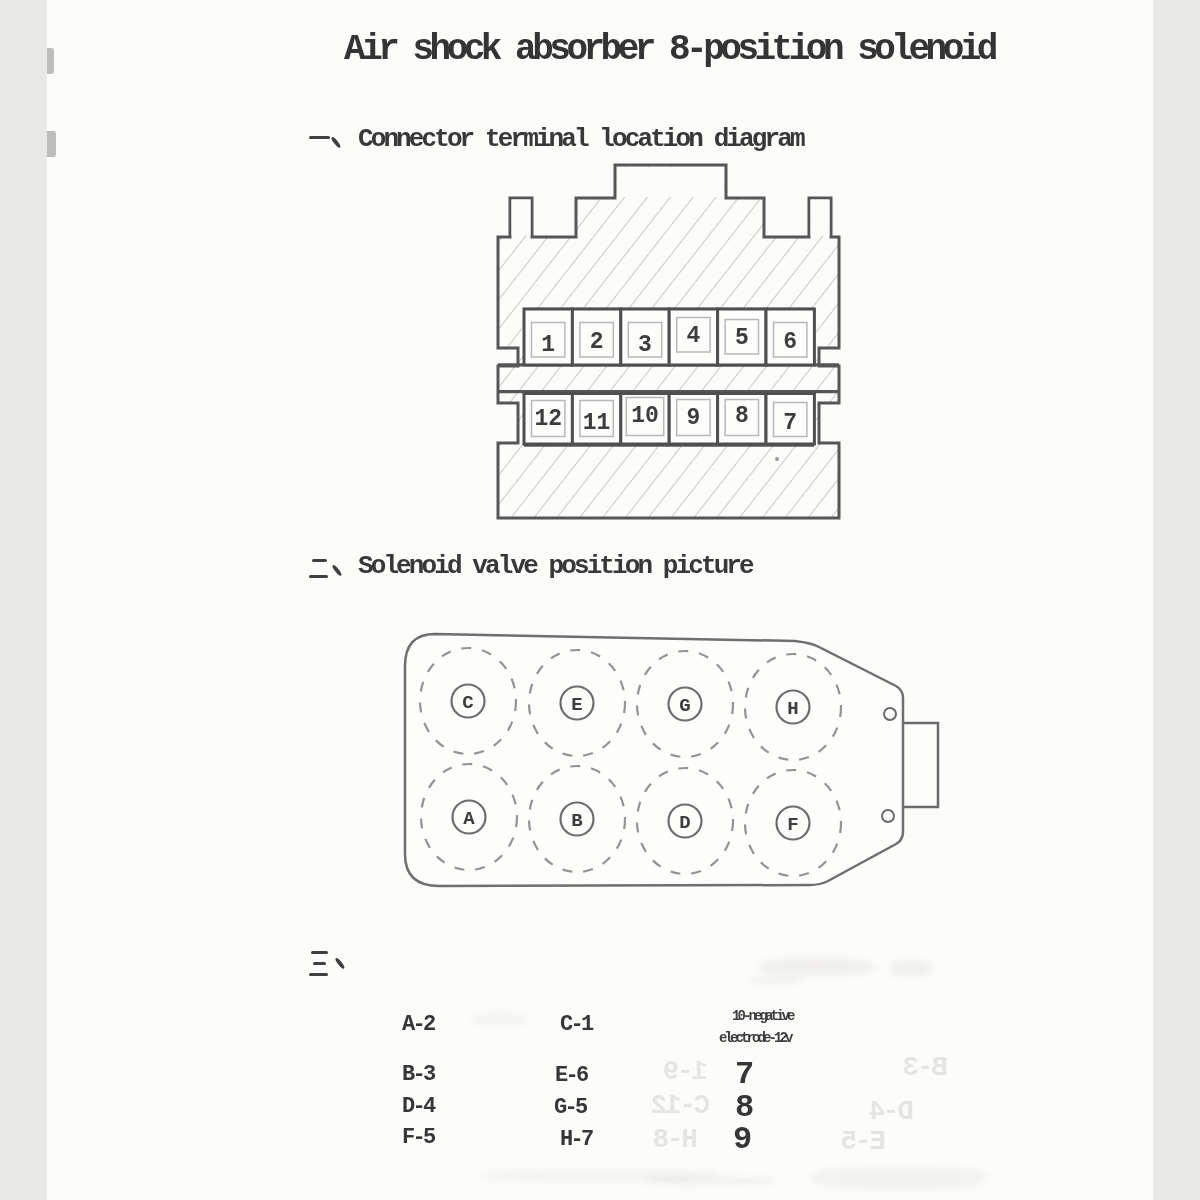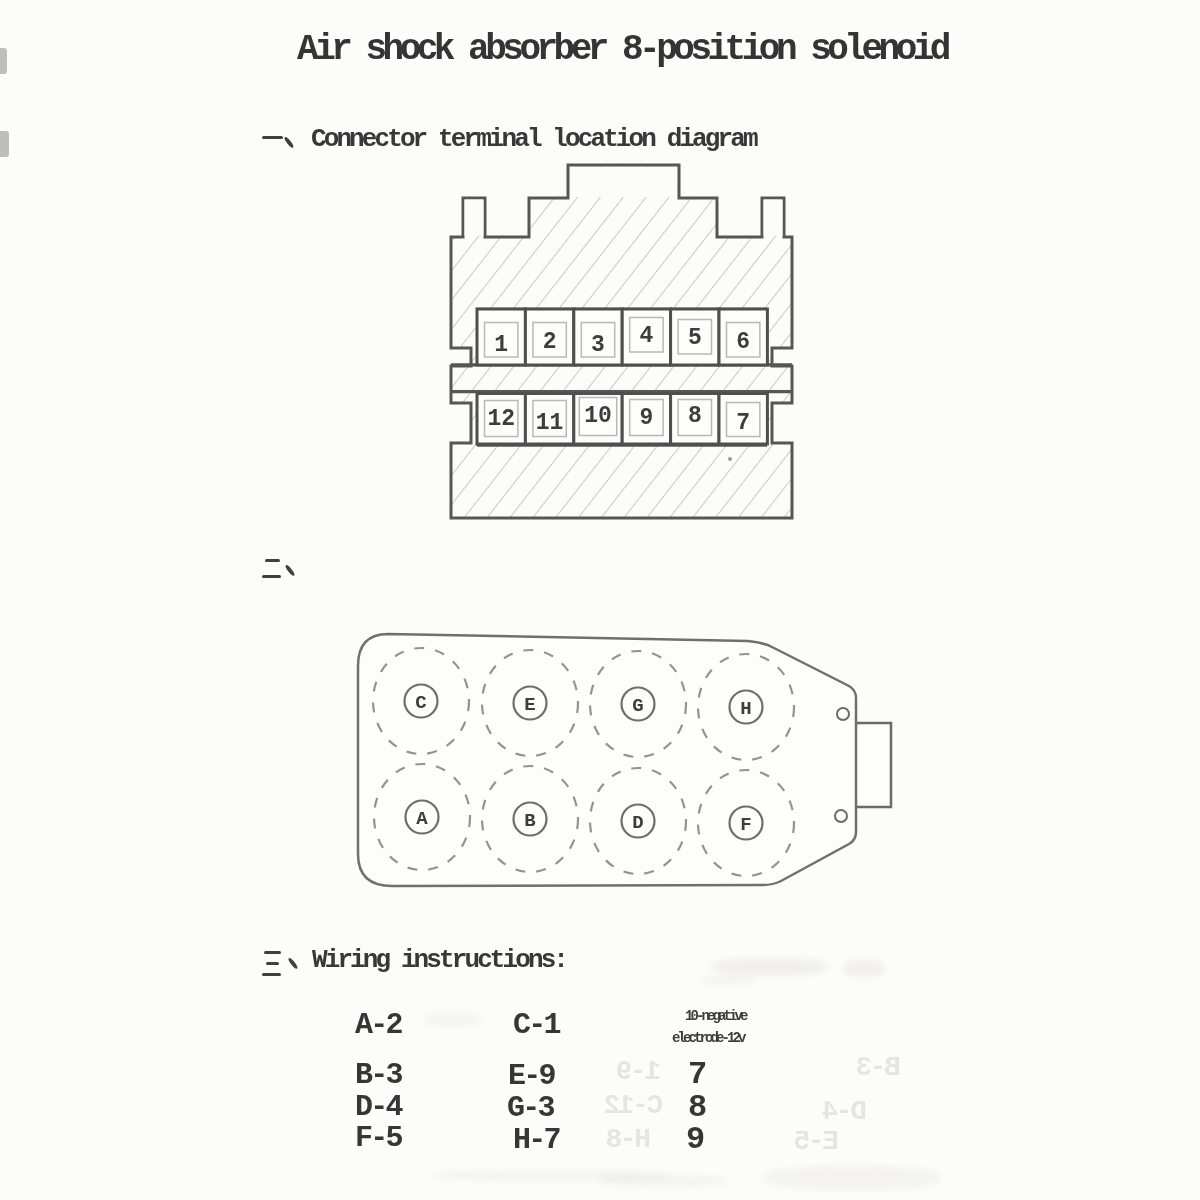--- a/index.html
+++ b/index.html
@@ -1,17 +1,17 @@
 <!DOCTYPE html>
 <html><head>
 <meta charset="utf-8">
 <style>
   html,body{margin:0;padding:0;background:#e8e8e6;}
   .page{
-    position:relative; width:1200px; height:1200px; margin:0 auto;
+    position:relative; width:1106px; height:1200px; margin:0 auto;
     background:#fcfcfa; overflow:hidden;
     font-family:"Liberation Mono","DejaVu Sans Mono",monospace;
     color:#3a3a3a;
   }
   .abs{position:absolute;}
   
   .title{
     left:272px; top:31px; width:700px; text-align:center;
     font-size:36px; line-height:38px; font-weight:700; letter-spacing:-4.5px;
     color:#343434;
@@ -21,21 +21,21 @@
     color:#383838; white-space:nowrap;
   }
   
   .cjk-bar{position:absolute; background:#3f3f3f; border-radius:1.5px; height:3.3px;}
   .cjk-comma{
     position:absolute; width:3.6px; height:13px; background:#3f3f3f;
     border-radius:45%; transform:rotate(-38deg);
   }
   
   .wire{
-    font-size:30px; line-height:34px; font-weight:700; letter-spacing:-2.7px;
+    font-size:22px; line-height:34px; font-weight:700; letter-spacing:-2.7px;
     color:#363636; white-space:nowrap;
   }
   .wire-num{font-size:32px;}
   .note{
     font-size:14px; line-height:23px; font-weight:700; letter-spacing:-2.9px;
     color:#3d3d3d; white-space:nowrap;
   }
   
   .ghost{
     position:absolute; transform:scaleX(-1); opacity:.12; filter:blur(.6px);
@@ -133,20 +133,21 @@
       <text class="term-num" x="694.8" y="422" text-anchor="middle">8</text>
       <text class="term-num" x="743.2" y="429" text-anchor="middle">7</text>
     </g>
 
     <circle cx="730" cy="459" r="2" fill="#9a9a9a"></circle>
   </svg>
 
   <span class="cjk-bar" style="left:265px; top:559px; width:15px; height:3px;"></span>
   <span class="cjk-bar" style="left:262px; top:574.5px; width:19px;"></span>
   <span class="cjk-comma" style="left:288px; top:564px;"></span>
+  <div class="abs sec-heading" style="left:311px; top:551px;">Solenoid valve position picture</div>
 
   <svg class="abs" style="left:348px; top:623px;" width="557" height="272" viewBox="348 623 557 272">
 
     <path d="M 856,723 L 891,723 L 891,807 L 856,807" fill="#fdfdfc" stroke="#6a6a6a" stroke-width="2.5"></path>
 
     <path d="M 388,634 L 748,641 Q 765,643 772,647 L 849,686 Q 856,690 856,698
          L 856,832 Q 856,840 849,844 L 781,881 Q 773,885 763,885
          L 392,886 Q 358,886 358,854 L 358,666 Q 358,634 388,634 Z" fill="#fdfdfc" stroke="#6f6f6f" stroke-width="2.5"></path>
 
     <circle cx="843" cy="714" r="6" fill="#fdfdfc" stroke="#6a6a6a" stroke-width="2"></circle>
@@ -192,30 +193,29 @@
       <ellipse cx="746" cy="823" rx="48" ry="53" fill="none" stroke="#939393" stroke-width="2.2" stroke-dasharray="10 11"></ellipse>
       <circle cx="746" cy="823" r="16.5" fill="#fdfdfc" stroke="#6d6d6d" stroke-width="2.2"></circle>
       <text class="port-letter" x="746" y="830" text-anchor="middle">F</text>
     </g>
   </svg>
 
   <span class="cjk-bar" style="left:264px; top:951px; width:17px; height:3px;"></span>
   <span class="cjk-bar" style="left:266px; top:962px; width:13px; height:3px;"></span>
   <span class="cjk-bar" style="left:262px; top:972.5px; width:19px;"></span>
   <span class="cjk-comma" style="left:291px; top:957px;"></span>
-  <div class="abs sec-heading" style="left:312px; top:945px;">Wiring instructions:</div>
 
   <div class="abs wire" style="left:355px; top:1008px;">A-2</div>
   <div class="abs wire" style="left:355px; top:1058px;">B-3</div>
   <div class="abs wire" style="left:355px; top:1090px;">D-4</div>
   <div class="abs wire" style="left:355px; top:1121px;text-align:center;">F-5</div>
 
   <div class="abs wire" style="left:513px; top:1008px;">C-1</div>
-  <div class="abs wire" style="left:508px; top:1059px;">E-9</div>
-  <div class="abs wire" style="left:507px; top:1091px;">G-3</div>
+  <div class="abs wire" style="left:508px; top:1059px;">E-6</div>
+  <div class="abs wire" style="left:507px; top:1091px;">G-5</div>
   <div class="abs wire" style="left:513px; top:1123px;">H-7</div>
 
   <div class="abs note" style="left:685px; top:1005px;">10-negative</div>
   <div class="abs note" style="left:672px; top:1027px;">electrode-12v</div>
 
   <div class="abs wire wire-num" style="left:688px; top:1058px;">7</div>
   <div class="abs wire wire-num" style="left:688px; top:1091px;">8</div>
   <div class="abs wire wire-num" style="left:686px; top:1123px;">9</div>
 
   <div class="ghost" style="left:858px; top:1052px;">B-3</div>

